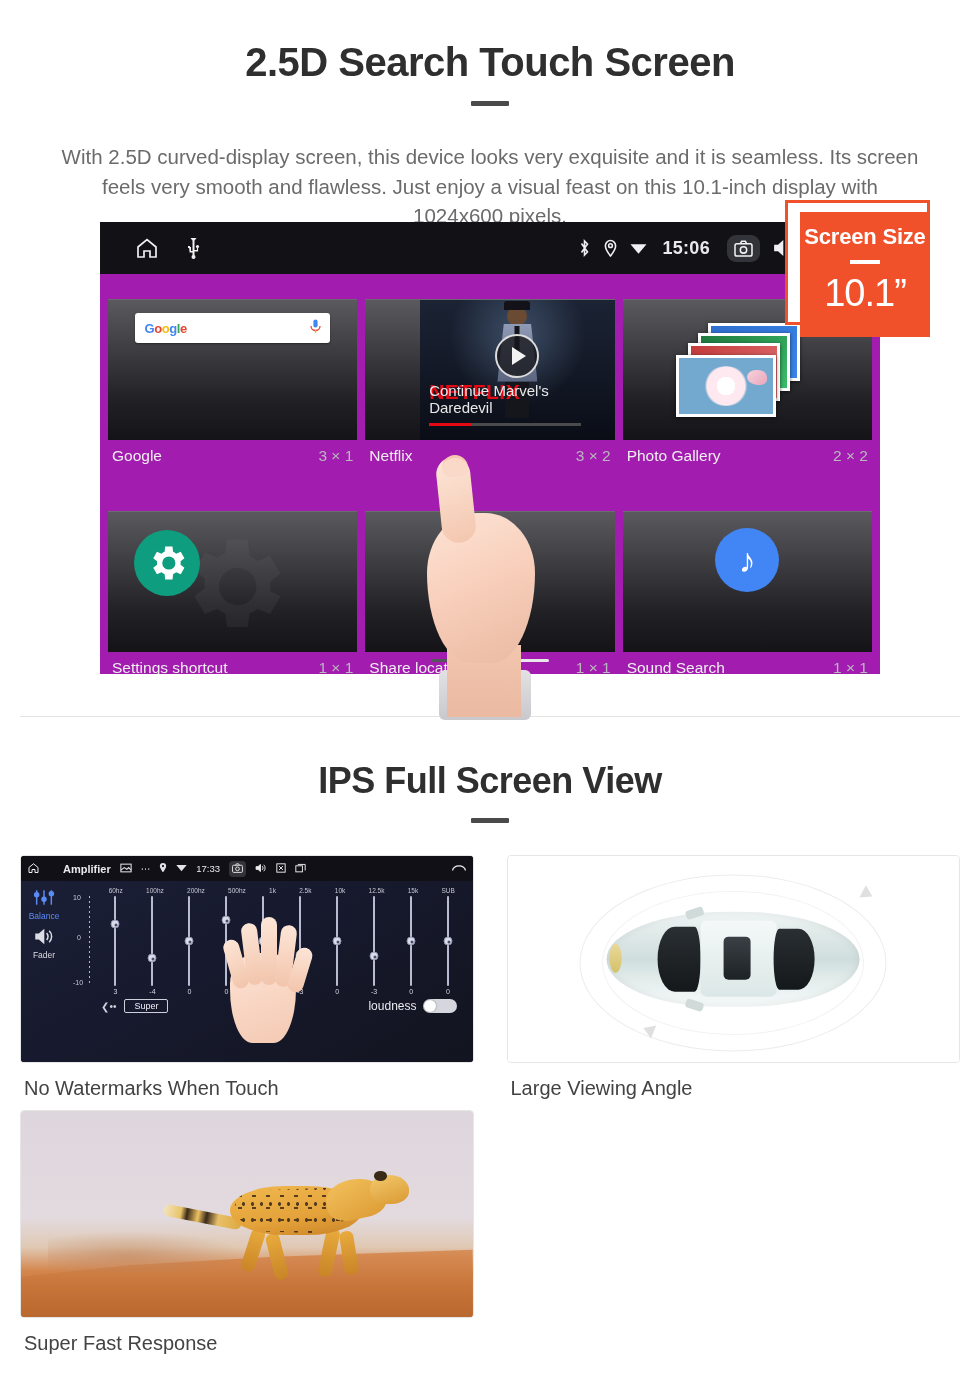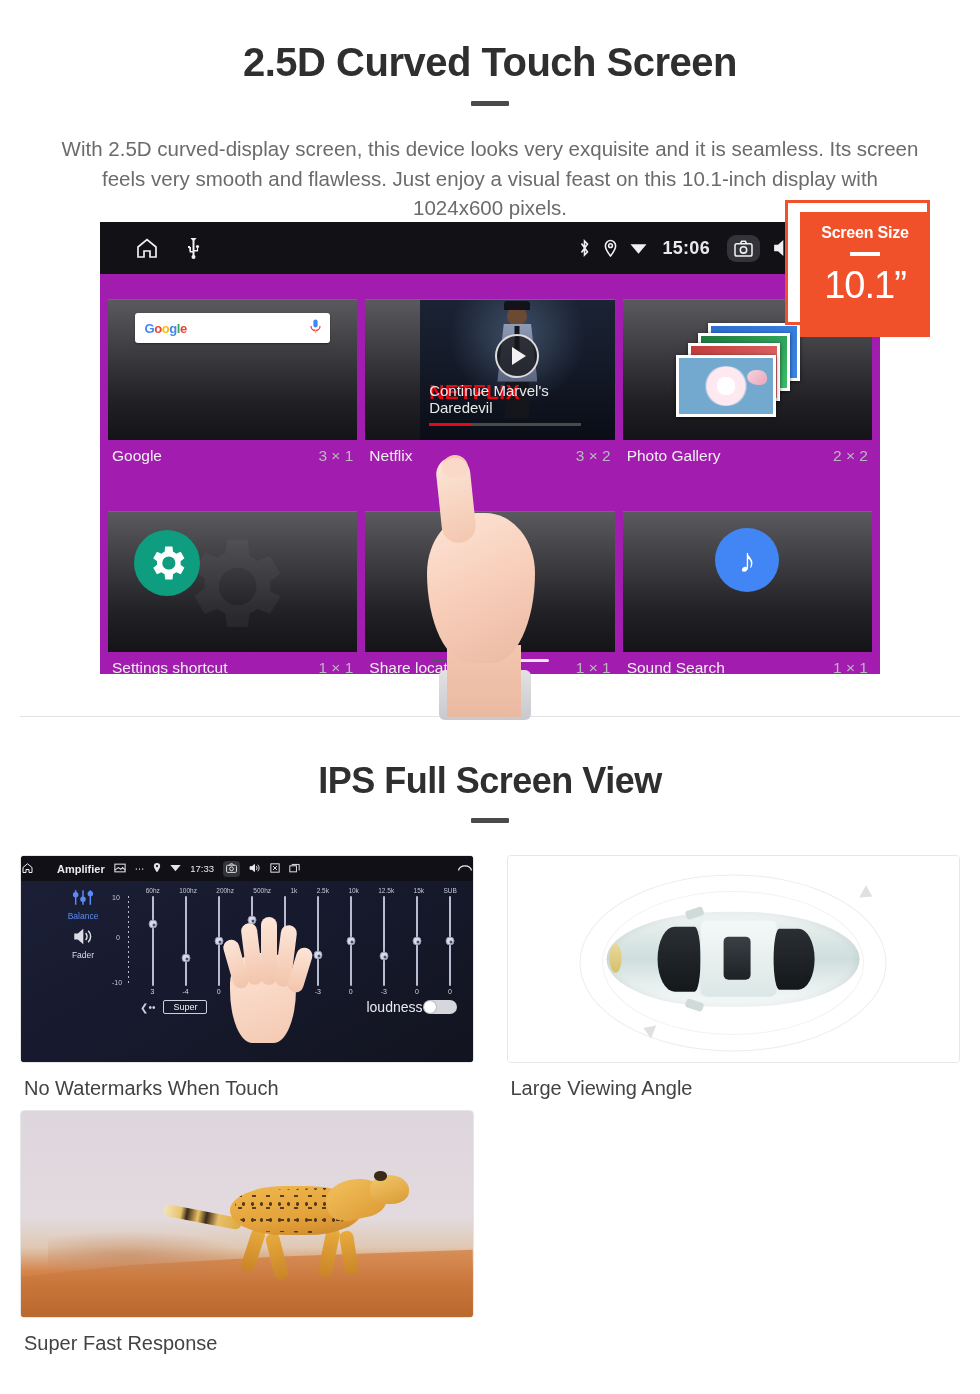--- a/index.html
+++ b/index.html
@@ -13,21 +13,21 @@
 
   
   .sec1 { position: relative; width:980px; height:716px; }
   .h1 {
     text-align:center; font-size:40px; font-weight:bold;
     color:#2f2f2f; letter-spacing:-0.5px; padding-top:40px;
     font-family:"Liberation Sans", sans-serif;
   }
   .rule { width:38px; height:5px; background:#4a4a4a; margin:16px auto 0; border-radius:1px; }
   .lead {
-    width:860px; margin:28px auto 0; text-align:center;
+    width:860px; margin:36px auto 0; text-align:center;
     font-size:20.5px; line-height:1.45; color:#6b6b6b; font-weight:400;
   }
 
   
   .device {
     position:absolute; left:100px; top:222px;
     width:780px; height:452px; background:#a21caf; overflow:hidden;
   }
   .statusbar {
     height:52px; background:#121216; display:flex; align-items:center;
@@ -139,21 +139,21 @@
   .dots{position:absolute;left:50%;bottom:12px;transform:translateX(-50%);
     display:flex;gap:14px;}
   .dots i{display:block;width:30px;height:3px;background:#55555b;border-radius:2px;}
   .dots i.on{background:#e8e8ea;}
 
   
   .badge-outline{position:absolute;left:785px;top:200px;width:145px;height:125px;
     border:3px solid #F0502A;background:#fff;z-index:8;}
   .badge{position:absolute;left:800px;top:212px;width:130px;height:125px;
     background:#F0502A;color:#fff;z-index:9;text-align:center;}
-  .badge .bt{font-size:16px;font-weight:bold;padding-top:12px;letter-spacing:-0.2px;}
+  .badge .bt{font-size:22px;font-weight:bold;padding-top:12px;letter-spacing:-0.2px;}
   .badge .br{width:30px;height:4px;background:#fff;margin:10px auto 0;}
   .badge .bv{font-size:38px;font-weight:400;padding-top:8px;letter-spacing:-1px;}
 
   
   .divider{position:absolute;left:20px;top:716px;width:940px;height:1px;background:#e3e3e3;}
 
   
   .sec2{position:relative;padding-top:44px;}
   .h2{text-align:center;font-size:36px;font-weight:bold;color:#2f2f2f;letter-spacing:-0.5px;}
   .rule2{width:38px;height:5px;background:#4a4a4a;margin:16px auto 0;border-radius:1px;}
@@ -169,25 +169,25 @@
       linear-gradient(125deg,#7cc3f0 0%,#93d0f4 32%,#cbe9fb 62%,#ffffff 92%);}
   .flare{position:absolute;border-radius:50%;}
   .f1{left:45%;top:52%;width:22px;height:22px;background:rgba(255,190,190,.45);}
   .f2{left:38%;top:66%;width:34px;height:34px;background:rgba(255,205,195,.35);}
   .f3{left:30%;top:80%;width:46px;height:46px;background:rgba(255,200,200,.28);}
   .f4{left:56%;top:40%;width:16px;height:16px;background:rgba(200,255,220,.35);}
 
   
   .amp{position:absolute;inset:0;background:#0a0a0f;display:flex;flex-direction:column;}
   .amp-bar{height:25px;background:#101016;display:flex;align-items:center;
-    padding:0 0;color:#eaeaee;font-size:9.5px;gap:9px;}
+    padding:0 6px;color:#eaeaee;font-size:9.5px;gap:9px;}
   .amp-title{font-weight:bold;font-size:11px;margin-left:14px;}
   .amp-body{flex:1;position:relative;
     background:linear-gradient(150deg,#1b1f36 0%,#171a2e 42%,#12141f 100%);
-    display:flex;padding-left:39px;}
+    display:flex;}
   .amp-side{width:46px;padding-top:8px;text-align:center;color:#dcdce4;}
   .amp-side .lbl{font-size:8.5px;margin-top:1px;}
   .amp-side .act{color:#5b8cf5;}
   .amp-main{flex:1;position:relative;padding:6px 6px 0 2px;}
   .bands{display:flex;justify-content:space-around;padding-left:28px;}
   .bands span{font-size:6.5px;color:#c7c7d4;}
   .eqarea{position:relative;height:94px;display:flex;padding-left:28px;}
   .scale{position:absolute;left:4px;top:0;height:94px;width:26px;color:#c9c9d6;font-size:7px;}
   .scale .s10{position:absolute;left:0;top:0;}
   .scale .s0{position:absolute;left:4px;top:43%;}
@@ -199,21 +199,21 @@
     transform:translateX(-50%);background:#b9bcd0;border-radius:1px;}
   .slider .knob{position:absolute;left:50%;transform:translate(-50%,-50%);
     width:9px;height:9px;border-radius:50%;background:#d9dbe8;border:1px solid #8f93ad;}
   .knob:after{content:"";position:absolute;left:3px;top:3px;width:3px;height:3px;
     border-radius:50%;background:#4a4e68;}
   .vals{display:flex;padding-left:28px;}
   .vals span{flex:1;text-align:center;font-size:7px;color:#d6d6e2;}
   .amp-foot{display:flex;align-items:center;padding:4px 10px 0 32px;gap:8px;}
   .chev{color:#cfcfdc;font-size:10px;}
   .custom{border:1px solid #cfcfdc;color:#f0f0f6;font-size:9px;padding:1px 9px;border-radius:2px;}
-  .loud{margin-left:auto;display:flex;align-items:center;gap:0;color:#eaeaf2;font-size:14px;}
+  .loud{margin-left:auto;display:flex;align-items:center;gap:6px;color:#eaeaf2;font-size:12px;}
   .toggle{width:34px;height:14px;border-radius:7px;background:#d6d6de;position:relative;}
   .toggle i{position:absolute;left:1px;top:1px;width:12px;height:12px;border-radius:50%;background:#fff;
     box-shadow:0 0 2px rgba(0,0,0,.4);}
   .amp-hand{position:absolute;left:44%;top:20%;width:92px;height:125px;z-index:4;}
   .amp-hand .p{position:absolute;left:10px;top:36px;width:66px;height:90px;
     border-radius:42% 42% 34% 34%/34% 34% 60% 60%;
     background:linear-gradient(160deg,#fde4d6,#f4c9b2);}
   .amp-hand .f{position:absolute;width:16px;border-radius:8px;
     background:linear-gradient(170deg,#fde6d8,#f2c4ab);}
 
@@ -275,21 +275,21 @@
   .car .nose{position:absolute;left:1%;top:34%;width:5%;height:30%;border-radius:50%;
     background:linear-gradient(180deg,#e9d99a,#d6c06a);}
   .car .mirrL{position:absolute;left:31%;top:-3%;width:7%;height:9%;background:#cfdad9;border-radius:3px;transform:rotate(-18deg);}
   .car .mirrR{position:absolute;left:31%;bottom:-3%;width:7%;height:9%;background:#cfdad9;border-radius:3px;transform:rotate(18deg);}
 </style>
 </head>
 <body>
 
 <div class="sec1">
 
-  <div class="h1">2.5D Curved Touch Screen</div>
+  <div class="h1">2.5D Search Touch Screen</div>
   <div class="rule"></div>
   <div class="lead">With 2.5D curved-display screen, this device looks very exquisite and it is seamless. Its screen feels very smooth and flawless. Just enjoy a visual feast on this 10.1-inch display with 1024x600 pixels.</div>
 
   <div class="device">
 
     <div class="statusbar">
       <div class="sb-left">
         <span class="icn">
           <svg width="26" height="24" viewBox="0 0 24 24" fill="none" stroke="#f0f0f2" stroke-width="1.7">
             <path d="M3 11 L12 3.5 L21 11 V21 H15 V15 H9 V21 H3 Z"></path>

